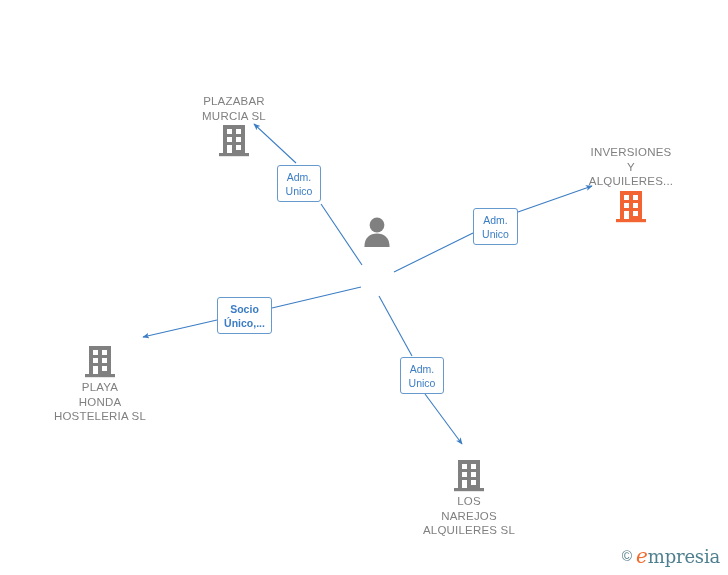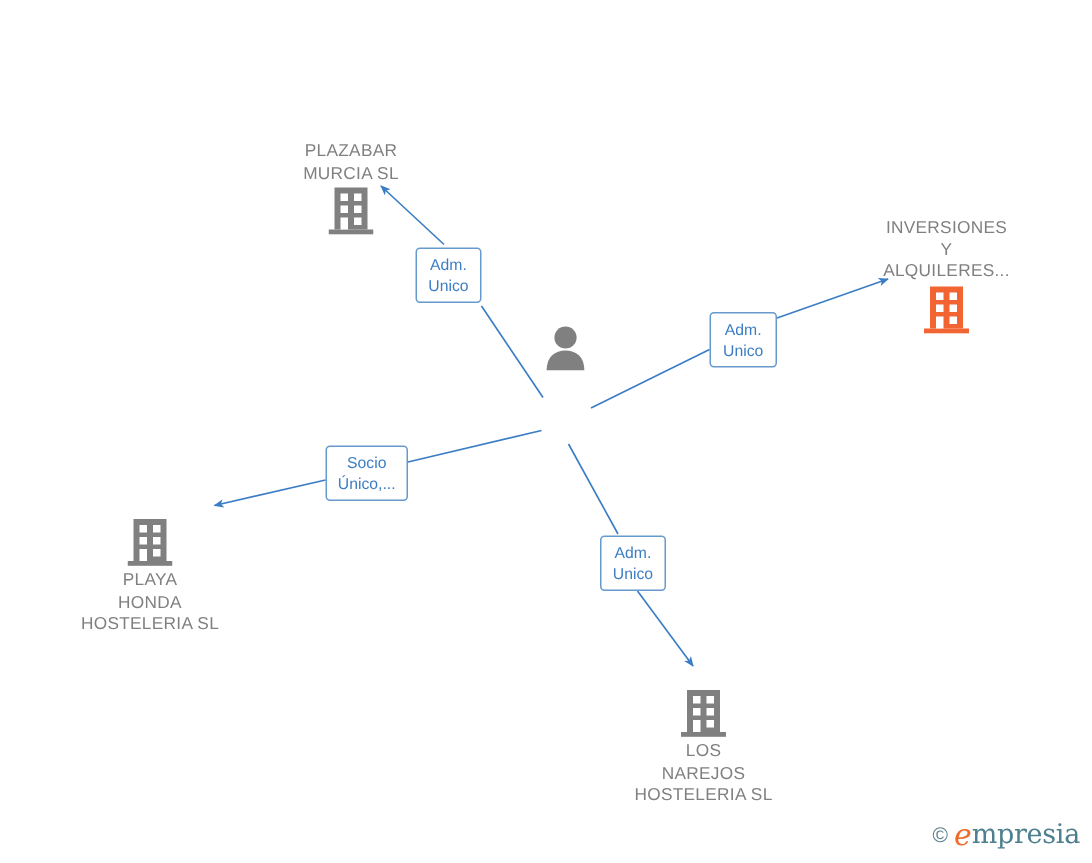--- a/index.html
+++ b/index.html
@@ -180,30 +180,30 @@
       <rect x="0" y="30" width="30" height="3.2" fill="#808080"></rect>
       <rect x="8" y="6" width="5" height="5" fill="#ffffff"></rect>
       <rect x="17" y="6" width="5" height="5" fill="#ffffff"></rect>
       <rect x="8" y="14" width="5" height="5" fill="#ffffff"></rect>
       <rect x="17" y="14" width="5" height="5" fill="#ffffff"></rect>
       <rect x="8" y="22" width="5" height="8" fill="#ffffff"></rect>
       <rect x="17" y="22" width="5" height="5" fill="#ffffff"></rect>
     </svg>
     <div class="node-label below">LOS
 NAREJOS
-HOSTELERIA SL</div>
+ALQUILERES SL</div>
   </div>
 
   <div class="edge-label" style="left:277px; top:165px; width:44px; height:37px;">Adm.
 Unico</div>
 
   <div class="edge-label" style="left:473px; top:208px; width:45px; height:37px;">Adm.
 Unico</div>
 
-  <div class="edge-label" style="left:217px; top:297px; width:55px; height:37px;">Socio
+  <div class="edge-label" style="left:217px; top:297px; width:55px; height:37px;font-weight:bold;">Socio
 Único,...</div>
 
   <div class="edge-label" style="left:400px; top:357px; width:44px; height:37px;">Adm.
 Unico</div>
 
   <div id="watermark">
     <span class="copy">©</span>
     <span class="brand-e">e</span>
     <span class="brand-rest">mpresia</span>
   </div>

